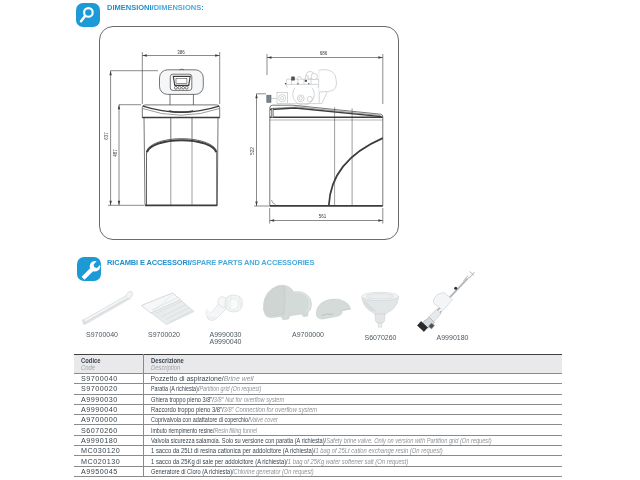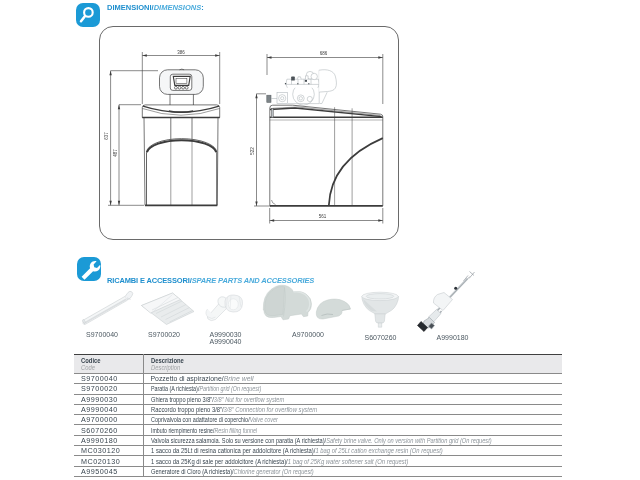--- a/index.html
+++ b/index.html
@@ -1,19 +1,19 @@
 <!DOCTYPE html>
 <html><head>
 <meta charset="utf-8">
 <style>
 html,body{margin:0;padding:0;}
 body{width:640px;height:480px;background:#fff;font-family:"Liberation Sans",sans-serif;position:relative;overflow:hidden;}
 .abs{position:absolute;}
 .hdr{font-size:7.5px;font-weight:bold;color:#1f8fce;letter-spacing:0;}
-.hdr .it{color:#4aabdc;font-style:italic;margin-top:42px;}
+.hdr .it{color:#4aabdc;margin-top:42px;}
 table{border-collapse:collapse;}
 </style>
 </head>
 <body>
 
 <svg class="abs" style="left:76px;top:3px" width="24" height="24" viewBox="0 0 24 24">
   <rect x="0" y="0" width="24" height="24" rx="7" fill="#1b9ad6"></rect>
   <circle cx="12.4" cy="9.4" r="4.3" fill="none" stroke="#fff" stroke-width="2.1"></circle>
   <line x1="8.9" y1="13.3" x2="5" y2="18.3" stroke="#fff" stroke-width="2.5" stroke-linecap="round"></line>
 </svg>
@@ -154,21 +154,21 @@
     <text x="108.3" y="136" transform="rotate(-90 108.3 136)">637</text>
     <text x="116.8" y="153" transform="rotate(-90 116.8 153)">487</text>
     <text x="254.3" y="151" transform="rotate(-90 254.3 151)">522</text>
   </g>
 </svg>
 
 <svg class="abs" style="left:77px;top:257px" width="24" height="24" viewBox="0 0 24 24">
   <rect x="0" y="0" width="24" height="24" rx="7" fill="#1b9ad6"></rect>
   <path d="M19.6 4.2 c-2.3 -0.5 -4.6 0.3 -5.9 2.1 c-1 1.5 -1.2 3.3 -0.6 5 L4.6 19.8 l2.9 2.9 8.6 -8.4 c1.7 0.6 3.6 0.3 5 -0.7 c1.8 -1.3 2.6 -3.6 2.1 -5.8 l-3.2 3.2 -2.7 -0.7 -0.7 -2.7 z" fill="#fff"></path>
 </svg>
-<div class="abs hdr" style="left:107px;top:276px;letter-spacing:-0.15px;">RICAMBI E ACCESSORI/<span class="it">SPARE PARTS AND ACCESSORIES</span></div>
+<div class="abs hdr" style="left:107px;top:258px;letter-spacing:-0.15px;">RICAMBI E ACCESSORI/<span class="it">SPARE PARTS AND ACCESSORIES</span></div>
 
 <svg class="abs" style="left:70px;top:270px" width="480" height="64" viewBox="70 270 480 64">
 
   <g stroke="#c6cbce" stroke-width="0.55" transform="translate(4,0)">
     <path d="M79 320.3 L121.3 296.2 l2.3 3.9 -42.3 24.2 q-1.8 0.6 -2.3 -1 z" fill="#f4f6f7"></path>
     <path d="M79.7 323.5 l42.5 -24.3" stroke="#dcdfe1" stroke-width="1.7"></path>
     <path d="M121.3 296.2 l2.8 -3.8 q1.7 -1.9 3.6 -0.6 q1.8 1.3 0.6 3.3 l-2 3 q-1.4 1.9 -3.3 1" fill="#f1f3f5"></path>
     <path d="M123 297.8 l3.8 1.6" stroke="#ced3d6"></path>
     <ellipse cx="79.9" cy="321.4" rx="1" ry="2" transform="rotate(-30 79.9 321.4)" fill="#e7eaec" stroke="#c0c6c9" stroke-width="0.4"></ellipse>
   </g>

